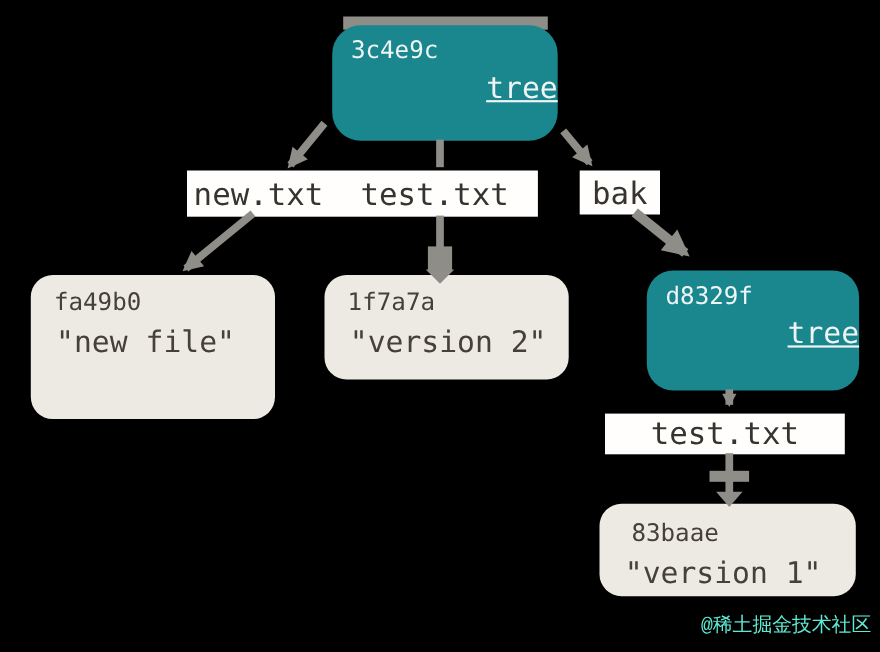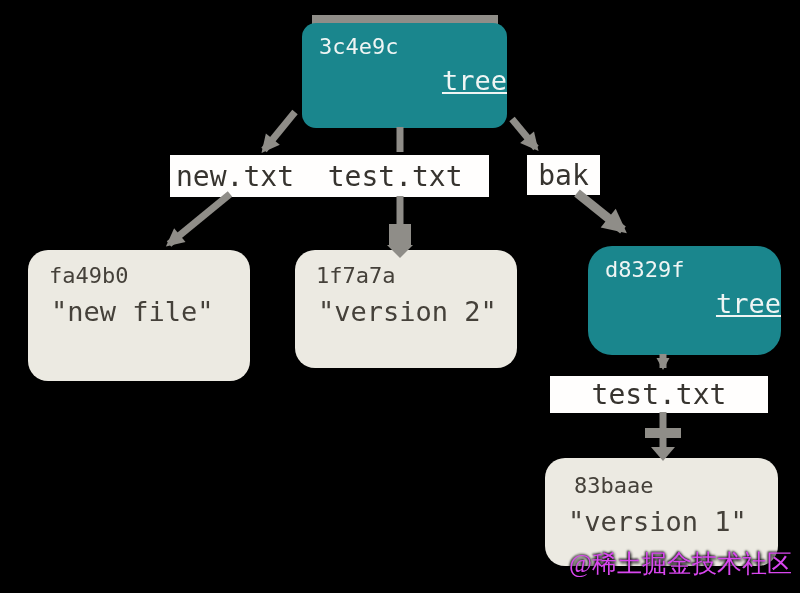--- a/index.html
+++ b/index.html
@@ -3,38 +3,38 @@
 <meta charset="utf-8">
 <style>
   html,body{margin:0;padding:0;background:#000;}
   body{width:800px;height:593px;overflow:hidden;font-family:"DejaVu Sans Mono","Liberation Mono",monospace;}
   .stage{position:relative;width:800px;height:593px;background:#000;}
 
   
   .top-stub{position:absolute;left:312px;top:15px;width:186px;height:12px;background:#8f8d88;z-index:1;}
 
   .node{position:absolute;box-sizing:border-box;z-index:2;}
-  .tree-node{background:#1a868d;color:#eff5f4;border-radius:14px;}
+  .tree-node{background:#1a868d;color:#eff5f4;border-radius:26px;}
   .blob-node{background:#eceae2;color:#45413a;border-radius:20px;}
   .node .hash{font-size:22px;line-height:1.1;}
   .node .content{font-size:27px;line-height:1.15;}
   .tree-node .hash{padding:12px 0 0 17px;}
   .tree-node .content{text-align:right;margin-top:6px;text-decoration:underline;}
   .blob-node .hash{padding:14px 0 0 21px;}
   .blob-node .content{padding:8px 0 0 23px;}
 
   .label-box{position:absolute;background:#fffefd;color:#37342f;font-size:28px;
              display:flex;align-items:center;white-space:pre;z-index:2;box-sizing:border-box;}
   .label-left{padding-left:6px;}
   .label-center{justify-content:center;}
 
   svg.arrows{position:absolute;left:0;top:0;z-index:3;}
 
-  .watermark{position:absolute;right:8px;bottom:13px;z-index:5;color:#d946ef;
-             font-size:25px;font-family:Liberation Serif, serif;
+  .watermark{position:absolute;right:8px;bottom:13px;z-index:5;color:#5eead4;
+             font-size:18px;font-family:Liberation Mono, monospace;
              text-shadow:0 0 3px rgba(0,0,0,.95),1px 2px 3px rgba(0,0,0,.9),-1px -1px 2px rgba(0,0,0,.7);}
 </style>
 </head>
 <body>
 
 <div class="stage">
 
   <div class="top-stub"></div>
 
   <div class="node tree-node" style="left:302px;top:23px;width:205px;height:105px;">
@@ -44,33 +44,33 @@
 
   <div class="label-box label-left" style="left:170px;top:155px;width:319px;height:42px;">new.txt  test.txt</div>
 
   <div class="label-box label-center" style="left:527px;top:155px;width:73px;height:40px;">bak</div>
 
   <div class="node blob-node" style="left:28px;top:250px;width:222px;height:131px;">
     <div class="hash">fa49b0</div>
     <div class="content">"new file"</div>
   </div>
 
-  <div class="node blob-node" style="left:295px;top:250px;width:222px;height:118px;">
+  <div class="node blob-node" style="left:295px;top:250px;width:222px;height:95px;">
     <div class="hash">1f7a7a</div>
     <div class="content">"version 2"</div>
   </div>
 
   <div class="node tree-node" style="left:588px;top:246px;width:193px;height:109px;border-radius:24px;">
     <div class="hash">d8329f</div>
     <div class="content">tree</div>
   </div>
 
   <div class="label-box label-center" style="left:550px;top:376px;width:218px;height:37px;">test.txt</div>
 
-  <div class="node blob-node" style="left:545px;top:458px;width:233px;height:108px;">
+  <div class="node blob-node" style="left:545px;top:458px;width:233px;height:84px;">
     <div class="hash" style="padding-top:16px;padding-left:29px;">83baae</div>
     <div class="content">"version 1"</div>
   </div>
 
   <svg class="arrows" width="800" height="593">
     <defs>
       <marker id="ah" markerUnits="userSpaceOnUse" markerWidth="22" markerHeight="22" refX="16" refY="11" orient="auto">
         <path d="M2,2 L20,11 L2,20 Z" fill="#8f8d88"></path>
       </marker>
       <marker id="ah-big" markerUnits="userSpaceOnUse" markerWidth="28" markerHeight="28" refX="21" refY="14" orient="auto">

